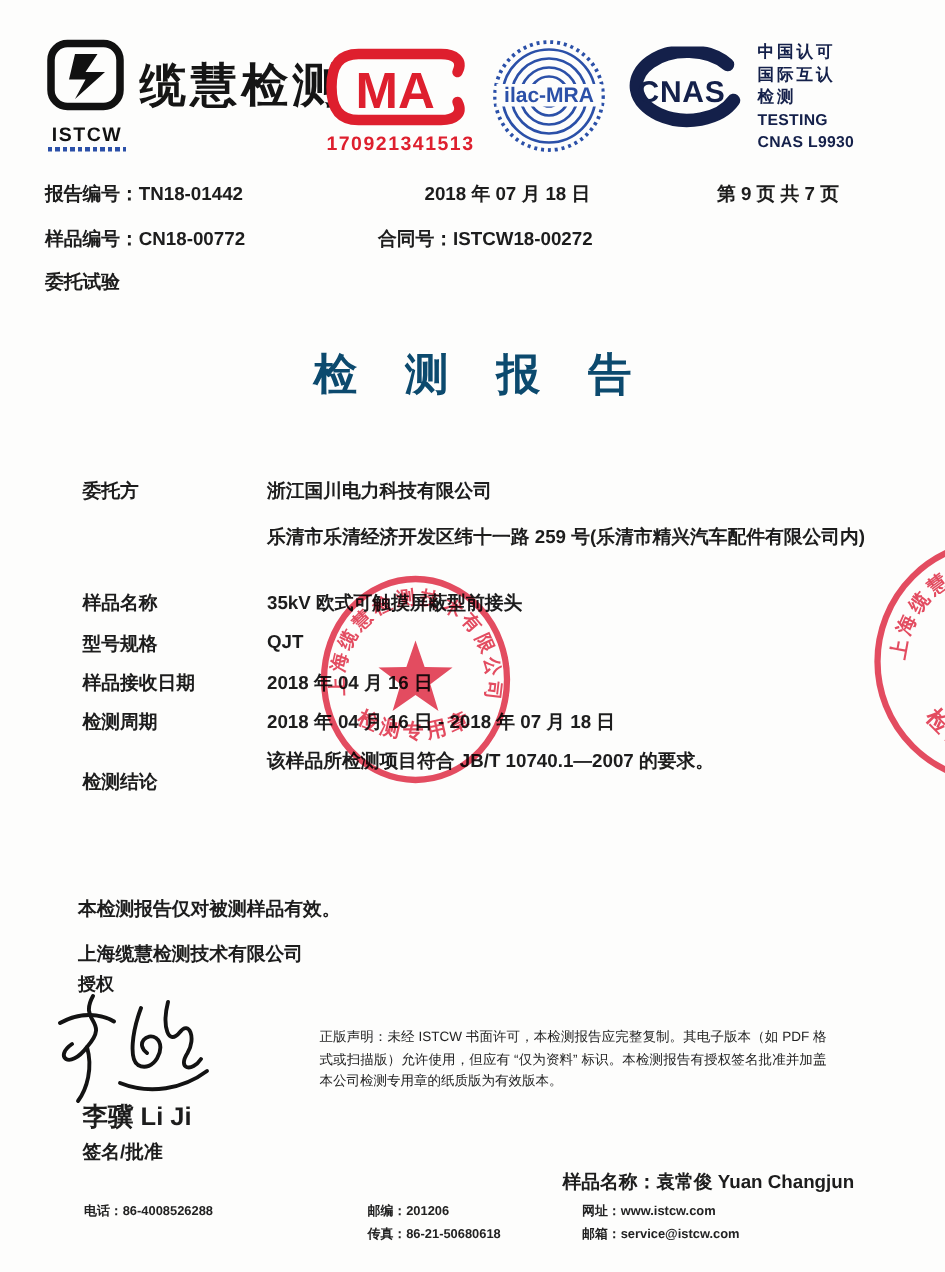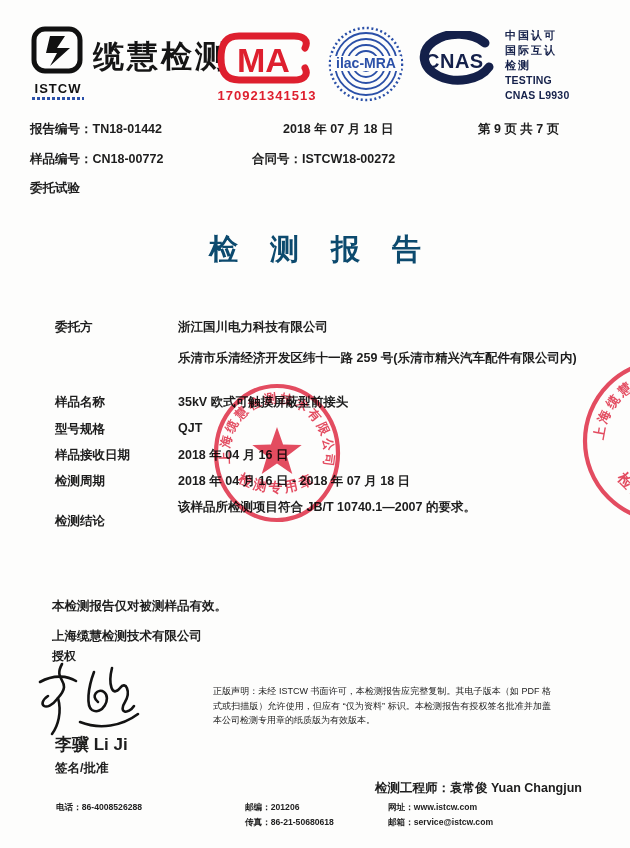--- a/index.html
+++ b/index.html
@@ -147,21 +147,21 @@
       </g>
     </svg>
   </div>
 
   <div class="abs small" style="left:55px;top:733px;font-size:17px;">李骥 Li Ji</div>
   <div class="abs small" style="left:55px;top:760px;">签名/批准</div>
 
   <div class="abs disclaimer">正版声明：未经 ISTCW 书面许可，本检测报告应完整复制。其电子版本（如 PDF 格式或扫描版）允许使用，但应有 “仅为资料” 标识。本检测报告有授权签名批准并加盖本公司检测专用章的纸质版为有效版本。</div>
 
   <div class="abs engineer">
-    <span>检测工程师：</span><span>袁常俊 Yuan Changjun</span>
+    <span>样品名称：</span><span>袁常俊 Yuan Changjun</span>
   </div>
 
   <div class="abs footer" style="left:56px;top:800px;">
     <div>电话：86-4008526288</div>
   </div>
   <div class="abs footer" style="left:245px;top:800px;">
     <div>邮编：201206</div>
     <div>传真：86-21-50680618</div>
   </div>
   <div class="abs footer" style="left:388px;top:800px;">

